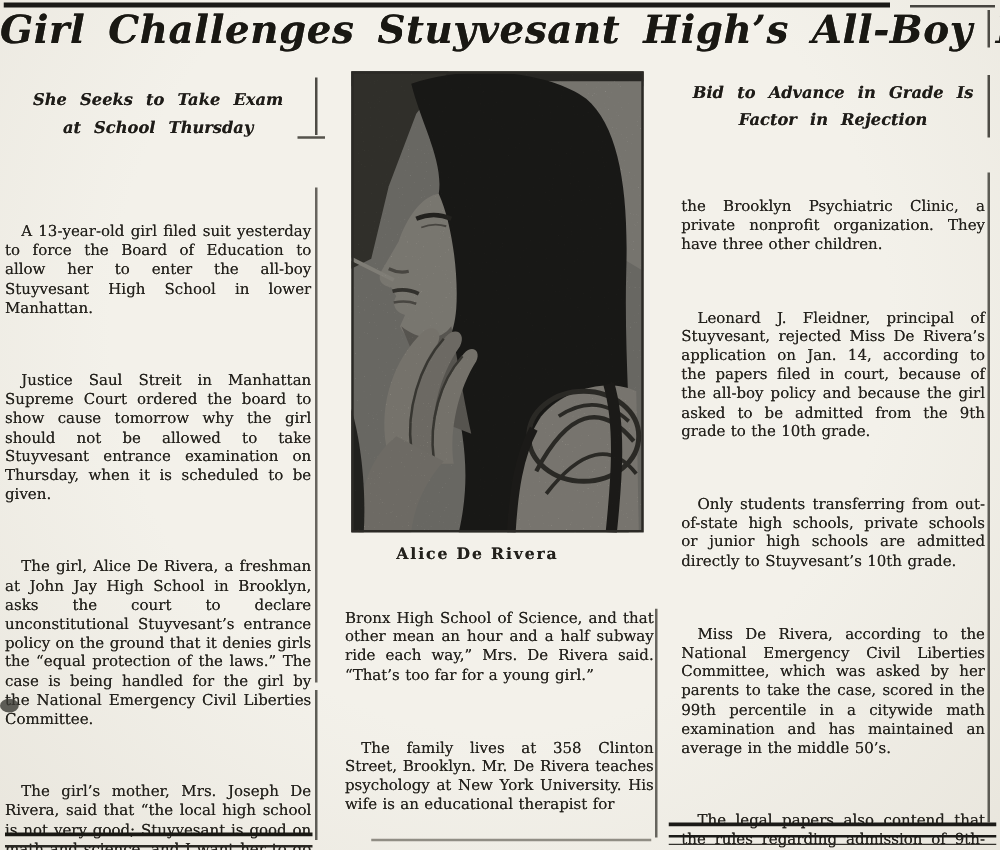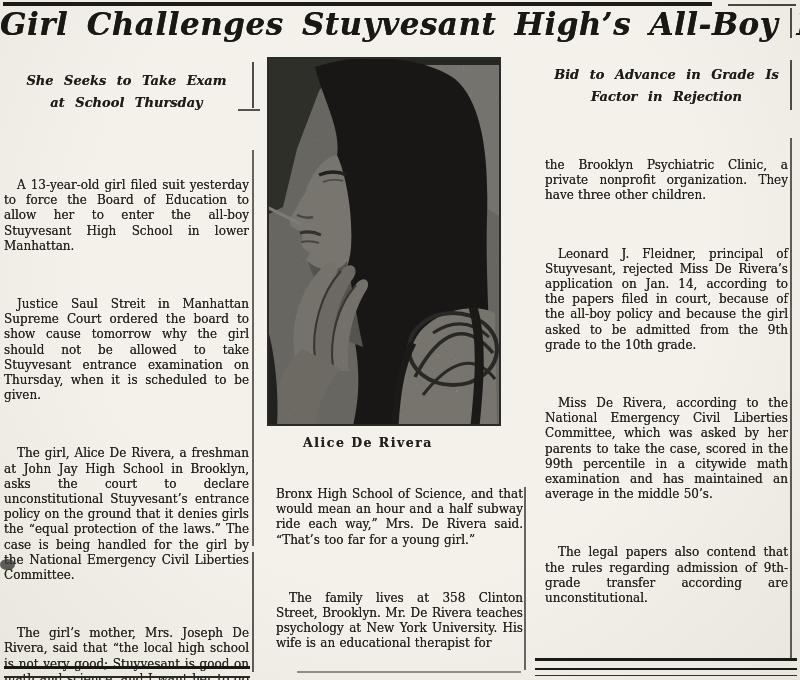--- a/index.html
+++ b/index.html
@@ -23,21 +23,21 @@
   .middle{left:276px;top:487px;width:247px;}
   .right{left:545px;top:64px;width:243px;}
   .bodytext{margin:0;}
   .left .bodytext{margin-top:64px;}
   .right .bodytext{margin-top:50px;}
   p.para{margin:0;font-size:12px;line-height:15.2px;text-align:justify;
         word-spacing:.5px;color:#23211c;text-shadow:0 0 .45px rgba(30,27,22,.75);
         hyphens:auto;-webkit-hyphens:auto;}
   p.indent{text-indent:13px;margin-top:43px;}
   p.noindent{text-indent:0;}
-  .photo-figure{position:absolute;left:267px;top:57px;width:202px;margin:0;}
+  .photo-figure{position:absolute;left:281px;top:57px;width:202px;margin:0;}
   .photo-figure svg{display:block;width:234px;height:369px;}
   .caption{margin-top:9px;text-align:center;font-size:12.5px;font-weight:bold;
         letter-spacing:1.5px;color:#23211c;text-shadow:0 0 .4px rgba(30,27,22,.7);}
   .vrule{position:absolute;width:2px;background:#4d4b45;}
   .v1a{left:252px;top:62px;height:46px;}
   .v1b{left:252px;top:150px;height:396px;opacity:.85;}
   .v1c{left:252px;top:552px;height:120px;opacity:.9;}
   .v1dash{position:absolute;left:238px;top:109px;width:22px;height:2px;background:#55534c;}
   .v2{left:524px;top:487px;height:183px;opacity:.85;}
   .v3a{left:790px;top:8px;height:30px;}
@@ -121,32 +121,33 @@
         <path d="M206,250 C216,284 212,330 208,369" fill="none" stroke="#2a2925" stroke-width="9"></path>
         <path d="M128,369 C130,336 134,308 146,286" fill="none" stroke="#2a2925" stroke-width="7"></path>
       </g>
       <rect width="234" height="369" filter="url(#grain)" opacity="0.35"></rect>
       <rect x="1" y="1" width="232" height="367" fill="none" stroke="#2b2a26" stroke-width="2"></rect>
     </svg>
     <figcaption class="caption">Alice De Rivera</figcaption>
   </figure>
 
   <section class="col middle">
-    <p class="para noindent">Bronx High School of Science, and that would mean an hour and a half subway ride each way,” Mrs. De Rivera said. “That’s too far for a young girl.”</p>
+    <p class="para noindent">Bronx High School of Science, and that other mean an hour and a half subway ride each way,” Mrs. De Rivera said. “That’s too far for a young girl.”</p>
     <p class="para indent">The family lives at 358 Clinton Street, Brooklyn. Mr. De Rivera teaches psychology at New York University. His wife is an educational therapist for</p>
   </section>
 
   <section class="col right">
     <h2 class="subhead">
       <span>Bid to Advance in Grade Is</span><br>
       <span>Factor in Rejection</span>
     </h2>
     <div class="bodytext">
       <p class="para noindent">the Brooklyn Psychiatric Clinic, a private nonprofit organization. They have three other children.</p>
       <p class="para indent">Leonard J. Fleidner, principal of Stuyvesant, rejected Miss De Rivera’s application on Jan. 14, according to the papers filed in court, because of the all-boy policy and because the girl asked to be admitted from the 9th grade to the 10th grade.</p>
+      <p class="para indent">Only students transferring from out-of-state high schools, private schools or junior high schools are admitted directly to Stuyvesant’s 10th grade.</p>
       <p class="para indent">Miss De Rivera, according to the National Emergency Civil Liberties Committee, which was asked by her parents to take the case, scored in the 99th percentile in a citywide math examination and has maintained an average in the middle 50’s.</p>
       <p class="para indent">The legal papers also contend that the rules regarding admission of 9th-grade transfer according are unconstitutional.</p>
     </div>
   </section>
 
   <div class="vrule v1a"></div>
   <div class="vrule v1b"></div>
   <div class="vrule v1c"></div>
   <div class="v1dash"></div>
   <div class="vrule v2"></div>

